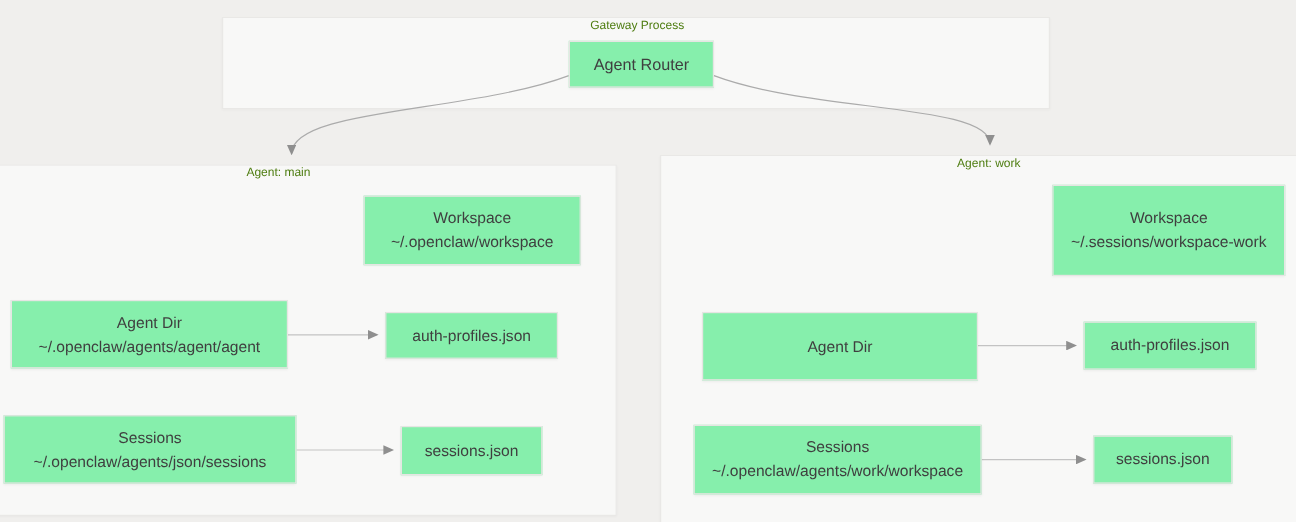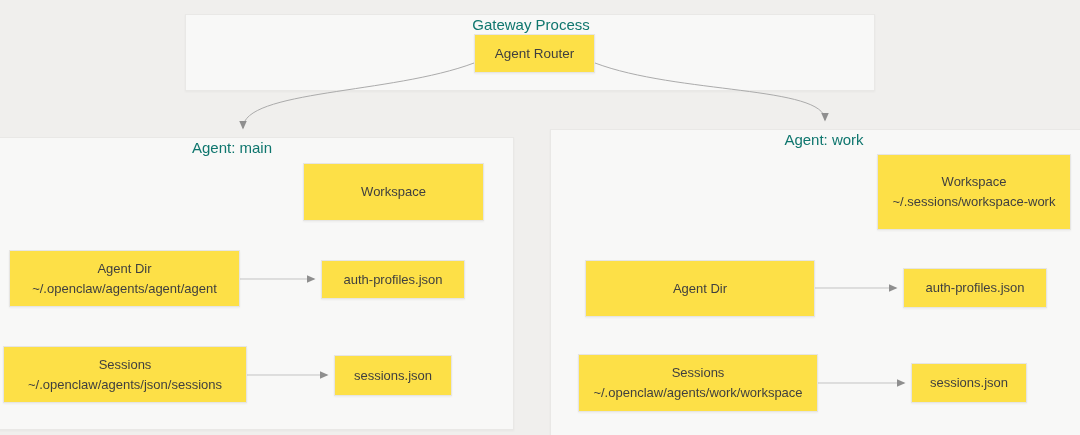--- a/index.html
+++ b/index.html
@@ -19,37 +19,37 @@
     border: 1px solid #e9e8e6;
     box-shadow: 0 1px 2px rgba(0,0,0,0.04);
     z-index: 1;
   }
   #gateway-container { left: 185px; top: 14px; width: 688px; height: 75px; }
   #main-container    { left: -12px; top: 137px; width: 524px; height: 291px; }
   #work-container    { left: 550px; top: 129px; width: 545px; height: 320px; }
 
   .c-label {
     position: absolute;
-    font-size: 15px;
-    color: #0f766e;
+    font-size: 10px;
+    color: #4d7c0f;
     white-space: nowrap;
     transform: translateX(-50%);
     z-index: 2;
   }
   #gateway-label { left: 531px; top: 16px; }
   #main-label    { left: 232px; top: 139px; }
   #work-label    { left: 824px; top: 131px; }
 
   
   #arrows { position: absolute; left: 0; top: 0; z-index: 2; }
 
   
   .node {
     position: absolute;
-    background: #fde047;
+    background: #86efac;
     border: 1px solid #e6e5e3;
     box-shadow: 0 1px 2px rgba(0,0,0,0.05);
     display: flex;
     flex-direction: column;
     align-items: center;
     justify-content: center;
     text-align: center;
     font-size: 13px;
     line-height: 20px;
     color: #3f3f3f;
@@ -99,20 +99,21 @@
     <path d="M 815 288 L 896 288" fill="none" stroke="#c3c3c3" stroke-width="1" marker-end="url(#ah)"></path>
     <path d="M 818 383 L 904 383" fill="none" stroke="#c3c3c3" stroke-width="1" marker-end="url(#ah)"></path>
   </svg>
 
   <div class="node" id="router-node">
     <span class="title">Agent Router</span>
   </div>
 
   <div class="node" id="ws-main">
     <span class="title">Workspace</span>
+    <span class="path">~/.openclaw/workspace</span>
   </div>
   <div class="node" id="dir-main">
     <span class="title">Agent Dir</span>
     <span class="path">~/.openclaw/agents/agent/agent</span>
   </div>
   <div class="node" id="auth-main">
     <span>auth-profiles.json</span>
   </div>
   <div class="node" id="sess-main">
     <span class="title">Sessions</span>

